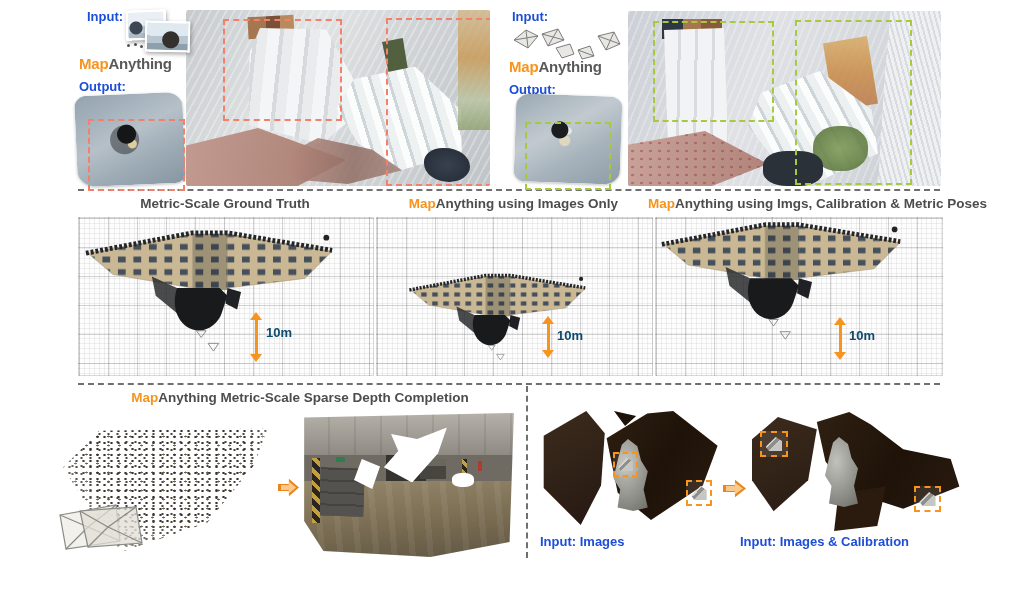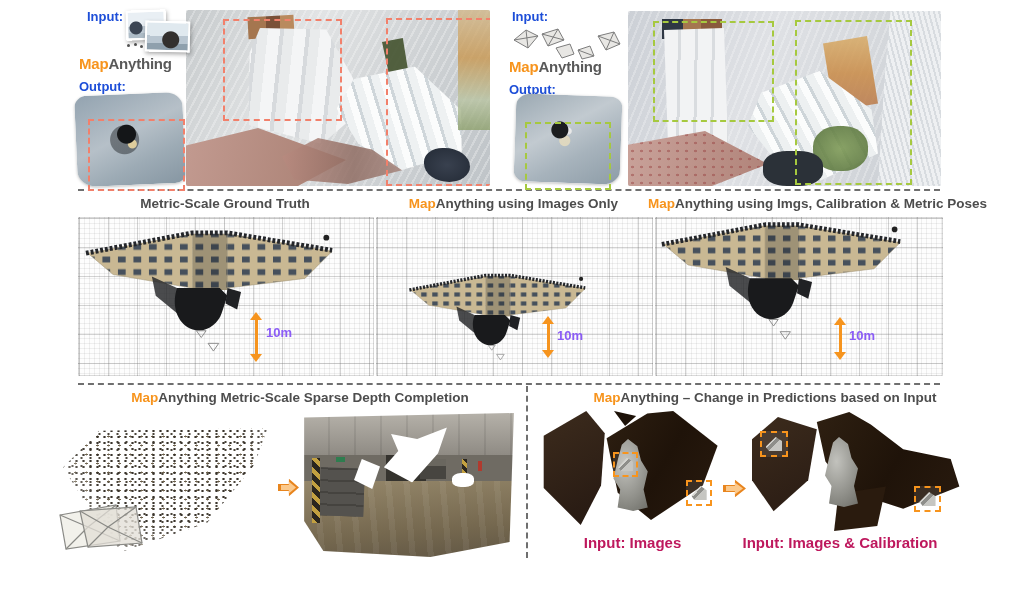--- a/index.html
+++ b/index.html
@@ -3,21 +3,21 @@
 <meta charset="utf-8">
 <style>
   html,body{margin:0;padding:0;background:#ffffff;}
   .canvas{position:relative;width:1024px;height:593px;background:#ffffff;overflow:hidden;
           font-family:"Liberation Sans",sans-serif;}
   .abs{position:absolute;}
   .lbl{font-weight:700;font-size:13px;color:#1d4ed8;}
   .brand{font-weight:700;font-size:15px;color:#595959;letter-spacing:-.2px;}
   .map{color:#F7941D;}
   .title{font-weight:700;font-size:13.5px;color:#4d4d4d;text-align:center;white-space:nowrap;}
-  .caption{font-weight:700;font-size:15px;color:#be185d;text-align:center;white-space:nowrap;}
+  .caption{font-weight:700;font-size:13px;color:#1d4ed8;text-align:left;white-space:nowrap;}
   .hsep{border-top:2px dashed #6f6f6f;height:0;}
   .vsep{border-left:2px dashed #6f6f6f;width:0;}
   .dash-red{border:2px dashed #F2806B;}
   .dash-green{border:2px dashed #A6C93F;}
   .dash-orange{border:2px dashed #F7941D;background:rgba(255,255,255,.10);}
   .photo{border:2px solid #fff;box-shadow:1px 2px 4px rgba(0,0,0,.35);}
   .photo-a{background:radial-gradient(circle at 22% 60%, #3c4654 0 6px, transparent 7px),
            linear-gradient(#e9eff4 0 55%, #c2ced8 55% 80%, #aebcc7 80%);}
   .photo-b{background:radial-gradient(circle at 58% 62%, #33302e 0 8px, transparent 9px),
            linear-gradient(#e0e9ef 0 48%, #b9c6d1 48% 75%, #8fa0ad 75%);}
@@ -27,21 +27,21 @@
       linear-gradient(to bottom, rgba(110,110,110,.30) 1px, transparent 1px),
       linear-gradient(to right, rgba(110,110,110,.10) 1px, transparent 1px),
       linear-gradient(to bottom, rgba(110,110,110,.10) 1px, transparent 1px);
     background-size:29px 29px,29px 29px,5px 5px,5px 5px;}
   .scale-arrow{width:12px;}
   .scale-arrow .shaft{position:absolute;left:4.5px;top:6px;bottom:6px;width:3px;background:#F6941E;}
   .scale-arrow::before{content:"";position:absolute;top:0;left:0;width:0;height:0;
       border-left:6px solid transparent;border-right:6px solid transparent;border-bottom:8px solid #F6941E;}
   .scale-arrow::after{content:"";position:absolute;bottom:0;left:0;width:0;height:0;
       border-left:6px solid transparent;border-right:6px solid transparent;border-top:8px solid #F6941E;}
-  .scale-lbl{font-weight:700;font-size:13px;color:#8b5cf6;}
+  .scale-lbl{font-weight:700;font-size:13px;color:#0c4a6e;}
   .block-arrow{position:relative;}
   .block-arrow::before{content:"";position:absolute;inset:0;background:#E8851E;
       clip-path:polygon(0 32%,52% 32%,52% 4%,100% 50%,52% 96%,52% 68%,0 68%);}
   .block-arrow::after{content:"";position:absolute;inset:2px 3px;background:#FBC98C;
       clip-path:polygon(0 34%,52% 34%,52% 10%,100% 50%,52% 90%,52% 66%,0 66%);}
   .bigview{overflow:hidden;border-radius:2px;}
   .bv-left{background:linear-gradient(115deg,#c6cacc,#e2e4e5 35%,#d2d5d7 60%,#bfc4c8);}
   .bv-right{background:linear-gradient(110deg,#ccd0d6,#dfe1e5 40%,#d5d8dc 70%,#c7ccd2);}
   .outthumb{box-shadow:0 1px 3px rgba(0,0,0,.25);}
   .outthumb-l{border-radius:12% 16% 10% 18%;transform:rotate(-2.5deg);
@@ -238,21 +238,20 @@
     <div class="abs" style="left:34px;top:44px;width:9px;height:5px;background:#2e7d4f"></div>
     <div class="abs" style="left:0;top:68px;width:214px;height:82px;background:repeating-linear-gradient(85deg, rgba(255,255,255,.06) 0 6px, transparent 6px 18px),linear-gradient(175deg,#95876a,#75684f 60%,#5d5342)"></div>
     <div class="abs" style="left:18px;top:55px;width:44px;height:48px;transform:rotate(2deg);background:repeating-linear-gradient(0deg,#54524e 0 10px, #45433f 10px 12px),#54524e"></div>
     <div class="abs" style="left:10px;top:45px;width:8px;height:65px;background:repeating-linear-gradient(45deg,#c2a040 0 4px,#2a261f 4px 9px)"></div>
     <div class="abs" style="left:160px;top:46px;width:5px;height:14px;background:repeating-linear-gradient(45deg,#c2a040 0 3px,#2a261f 3px 7px)"></div>
     <div class="abs" style="left:80px;top:16px;width:70px;height:52px;background:#fff;transform:rotate(-12deg);clip-path:polygon(20% 0,55% 20%,100% 10%,80% 55%,35% 100%,0 60%,25% 35%)"></div>
     <div class="abs" style="left:52px;top:46px;width:26px;height:30px;background:#fff;clip-path:polygon(30% 0,100% 25%,70% 100%,0 70%)"></div>
     <div class="abs" style="left:150px;top:60px;width:22px;height:14px;background:#fff;border-radius:40%"></div>
   </div>
 
-  <div class="abs title" style="left:550px;top:390px;width:430px"><span class="map">Map</span><span>Anything – Change in Predictions based on Input</span></div>
 
   <div class="abs" style="left:540px;top:411px;width:185px;height:124px">
     <div class="mesh-shape" style="background:linear-gradient(150deg,#3d2c1d,#241711 70%);clip-path:polygon(2% 20%,25% 0,35% 18%,33% 60%,22% 92%,2% 62%)"></div>
     <div class="mesh-shape" style="background:linear-gradient(120deg,#382817,#1f1309 60%,#2b1c10);clip-path:polygon(36% 22%,58% 2%,72% 0,96% 28%,88% 60%,60% 88%,42% 66%)"></div>
     <div class="mesh-shape" style="background:#1d1208;clip-path:polygon(40% 0,52% 4%,46% 12%)"></div>
     <div class="abs statue" style="left:62px;top:28px;width:52px;height:72px"></div>
   </div>
   <div class="abs dash-orange" style="left:613px;top:452px;width:21px;height:21px;z-index:5">
       <div class="mini-frustum"></div>
     </div>

